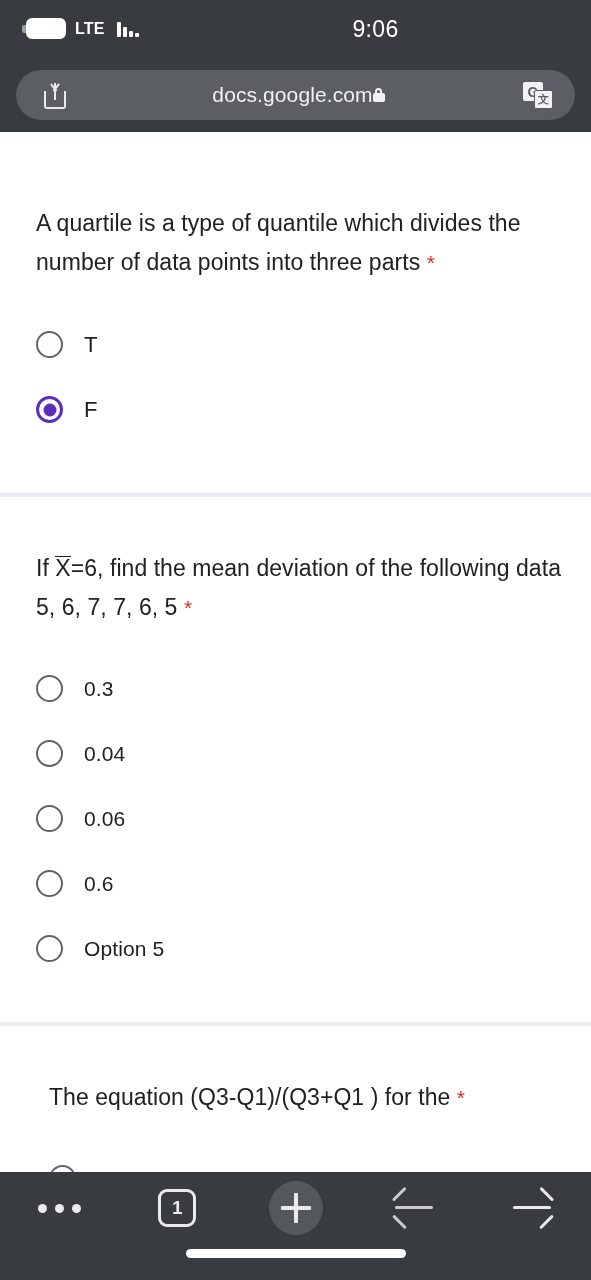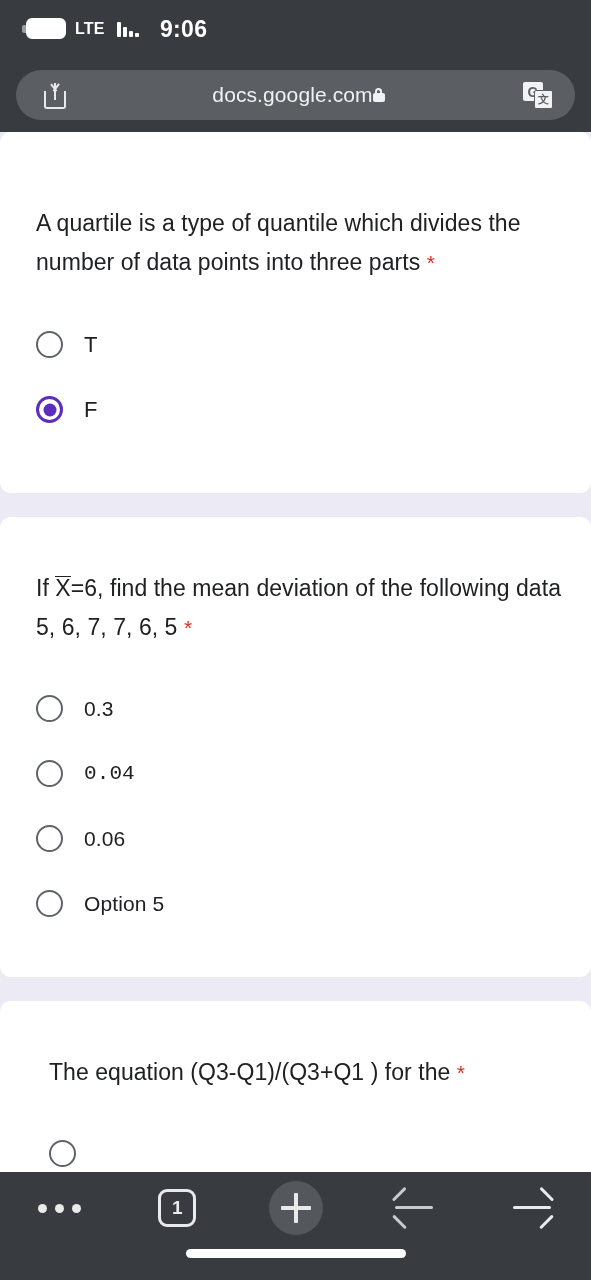--- a/index.html
+++ b/index.html
@@ -27,22 +27,22 @@
     background:#9a9da1; border-radius:2px 0 0 2px;
   }
   .lte { font-size:16px; font-weight:600; letter-spacing:0.2px; }
   .bars { display:flex; align-items:flex-end; gap:2px; height:16px; margin-left:3px; }
   .bars i { display:block; width:4px; background:#fff; border-radius:1px; }
   .bars i:nth-child(1){ height:15px; }
   .bars i:nth-child(2){ height:10px; }
   .bars i:nth-child(3){ height:6px; }
   .bars i:nth-child(4){ height:4px; }
   .clock {
-    position:absolute; right:0; left:0; top:16px; text-align:left;
-    font-size:23px; font-weight:700; letter-spacing:0.3px;
+    position:absolute; right:0; left:0; top:16px; text-align:center;
+    font-size:23px; font-weight:400; letter-spacing:0.3px;
     padding-left:160px;
   }
 
   
   .urlbar-wrap {
     position:absolute; top:66px; left:0; width:591px; height:66px;
     background:#383b40;
   }
   .urlbar {
     position:absolute; left:16px; top:4px; width:559px; height:50px;
@@ -88,21 +88,21 @@
   }
   .translate-icon .p2 {
     position:absolute; right:0; bottom:0; width:19px; height:19px;
     background:#f1f2f3; border-radius:2px; border:1.5px solid #5b5e63;
     display:flex; align-items:center; justify-content:center;
     font-size:11px; font-weight:700; color:#5b5e63; line-height:1;
   }
 
   
   .formbody { position:absolute; top:132px; left:0; width:591px; bottom:0; background:#eceaf4; }
-  .card { background:#ffffff; border-radius:11px; width:591px; margin-bottom:24px; position:relative; }
+  .card { background:#ffffff; border-radius:0; width:591px; margin-bottom:4px; position:relative; }
   .qtext {
     font-size:23px; line-height:39px; color:#202124;
     padding:0 30px 0 36px; letter-spacing:0.05px;
   }
   .req { color:#d93025; font-size:21px; }
   .overline { border-top:1.6px solid #202124; padding-top:0px; display:inline-block; line-height:1.0; }
 
   .opt { display:flex; align-items:center; padding-left:36px; }
   .radio {
     width:27px; height:27px; border-radius:50%;
@@ -217,27 +217,31 @@
 
     <div class="card" style="padding:52px 0 60px 0;">
       <div class="qtext">
         <span>If </span><span class="overline">X</span><span>=6, find the mean deviation of the following data 5, 6, 7, 7, 6, 5</span>
         <span class="req">*</span>
       </div>
       <div class="opt" style="margin-top:48px;">
         <span class="radio"></span>
         <span class="opt-label">0.3</span>
       </div>
-      <div class="opt" style="margin-top:38px;font-family:Liberation Mono, monospace;">
+      <div class="opt" style="margin-top:38px;">
         <span class="radio"></span>
         <span class="opt-label">0.04</span>
       </div>
       <div class="opt" style="margin-top:38px;">
         <span class="radio"></span>
         <span class="opt-label">0.06</span>
+      </div>
+      <div class="opt" style="margin-top:38px;">
+        <span class="radio"></span>
+        <span class="opt-label">0.6</span>
       </div>
       <div class="opt" style="margin-top:38px;">
         <span class="radio"></span>
         <span class="opt-label">Option 5</span>
       </div>
     </div>
 
     <div class="card" style="padding:52px 0 60px 13px;">
       <div class="qtext">
         <span>The equation (Q3-Q1)/(Q3+Q1 ) for the</span>

